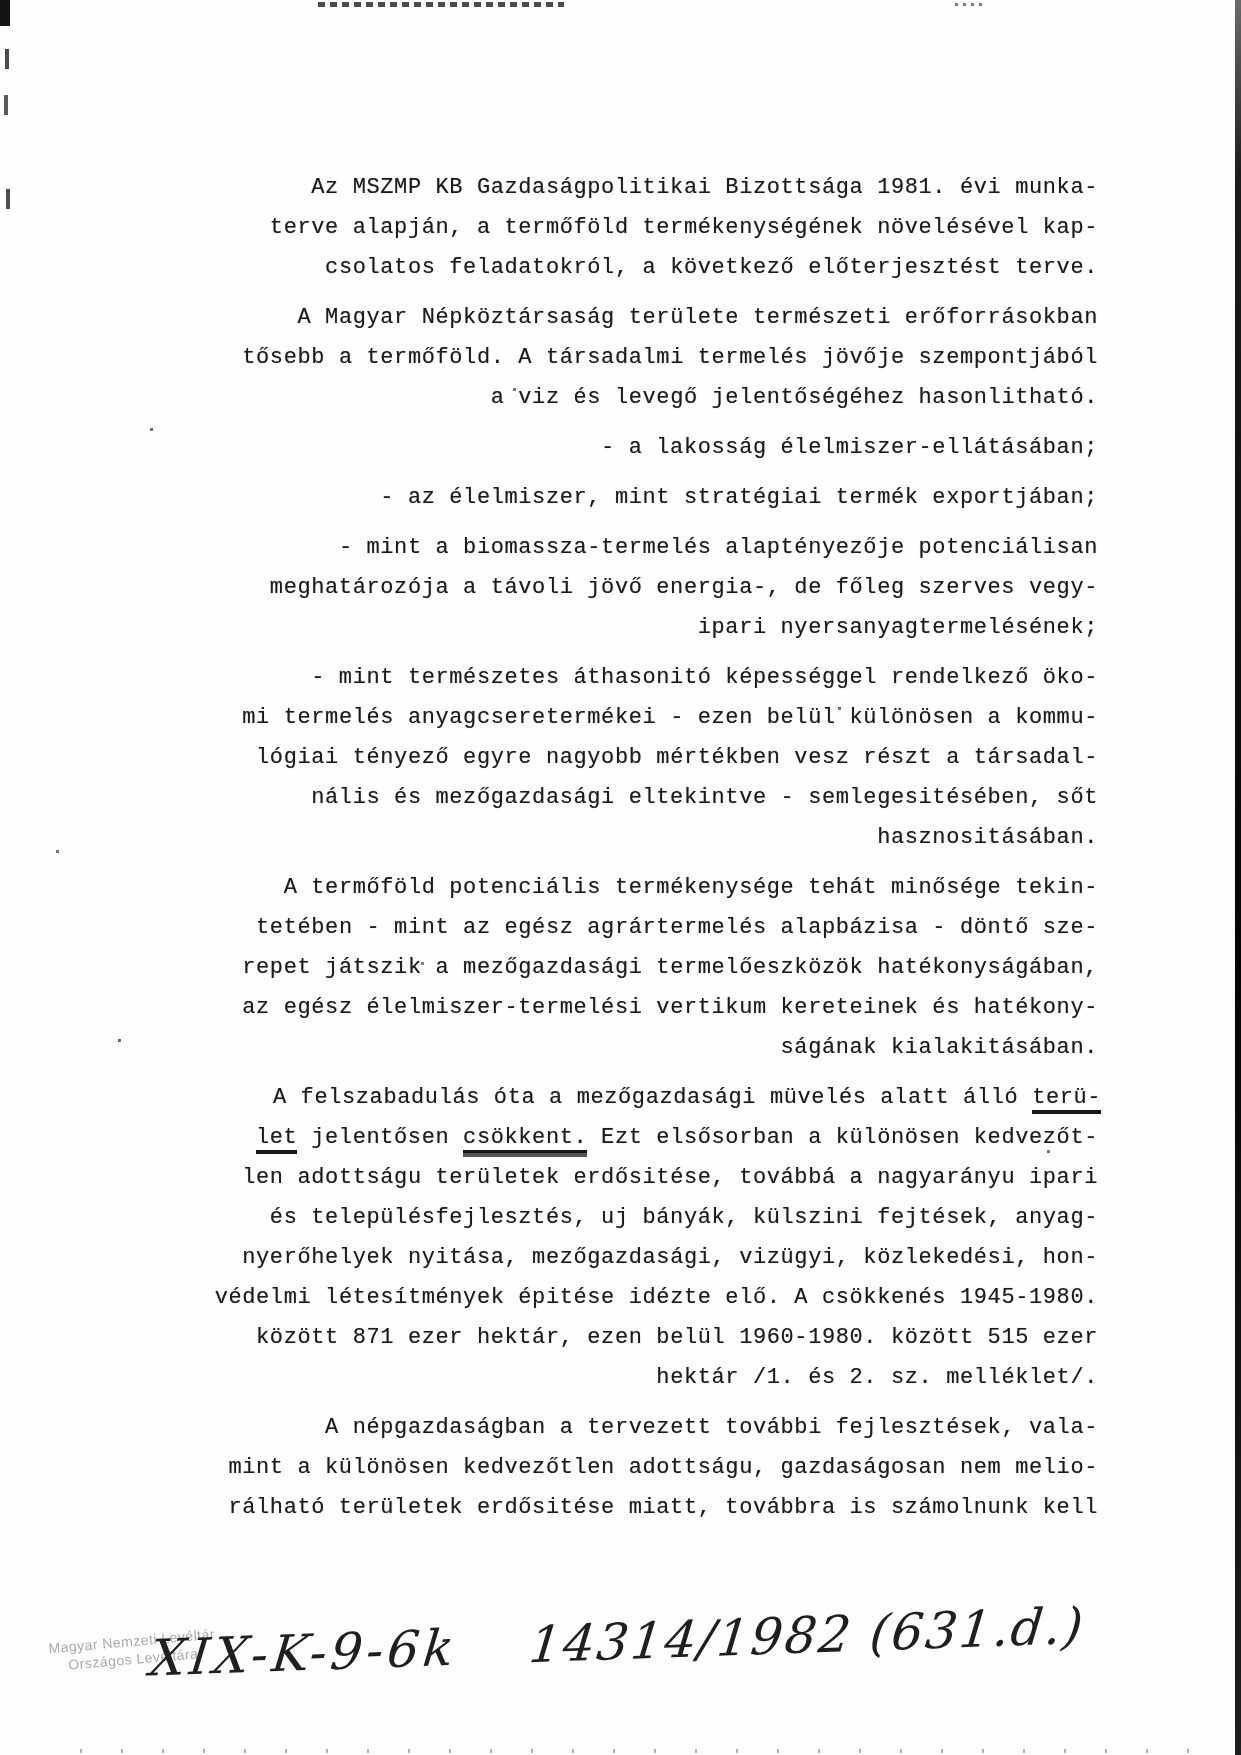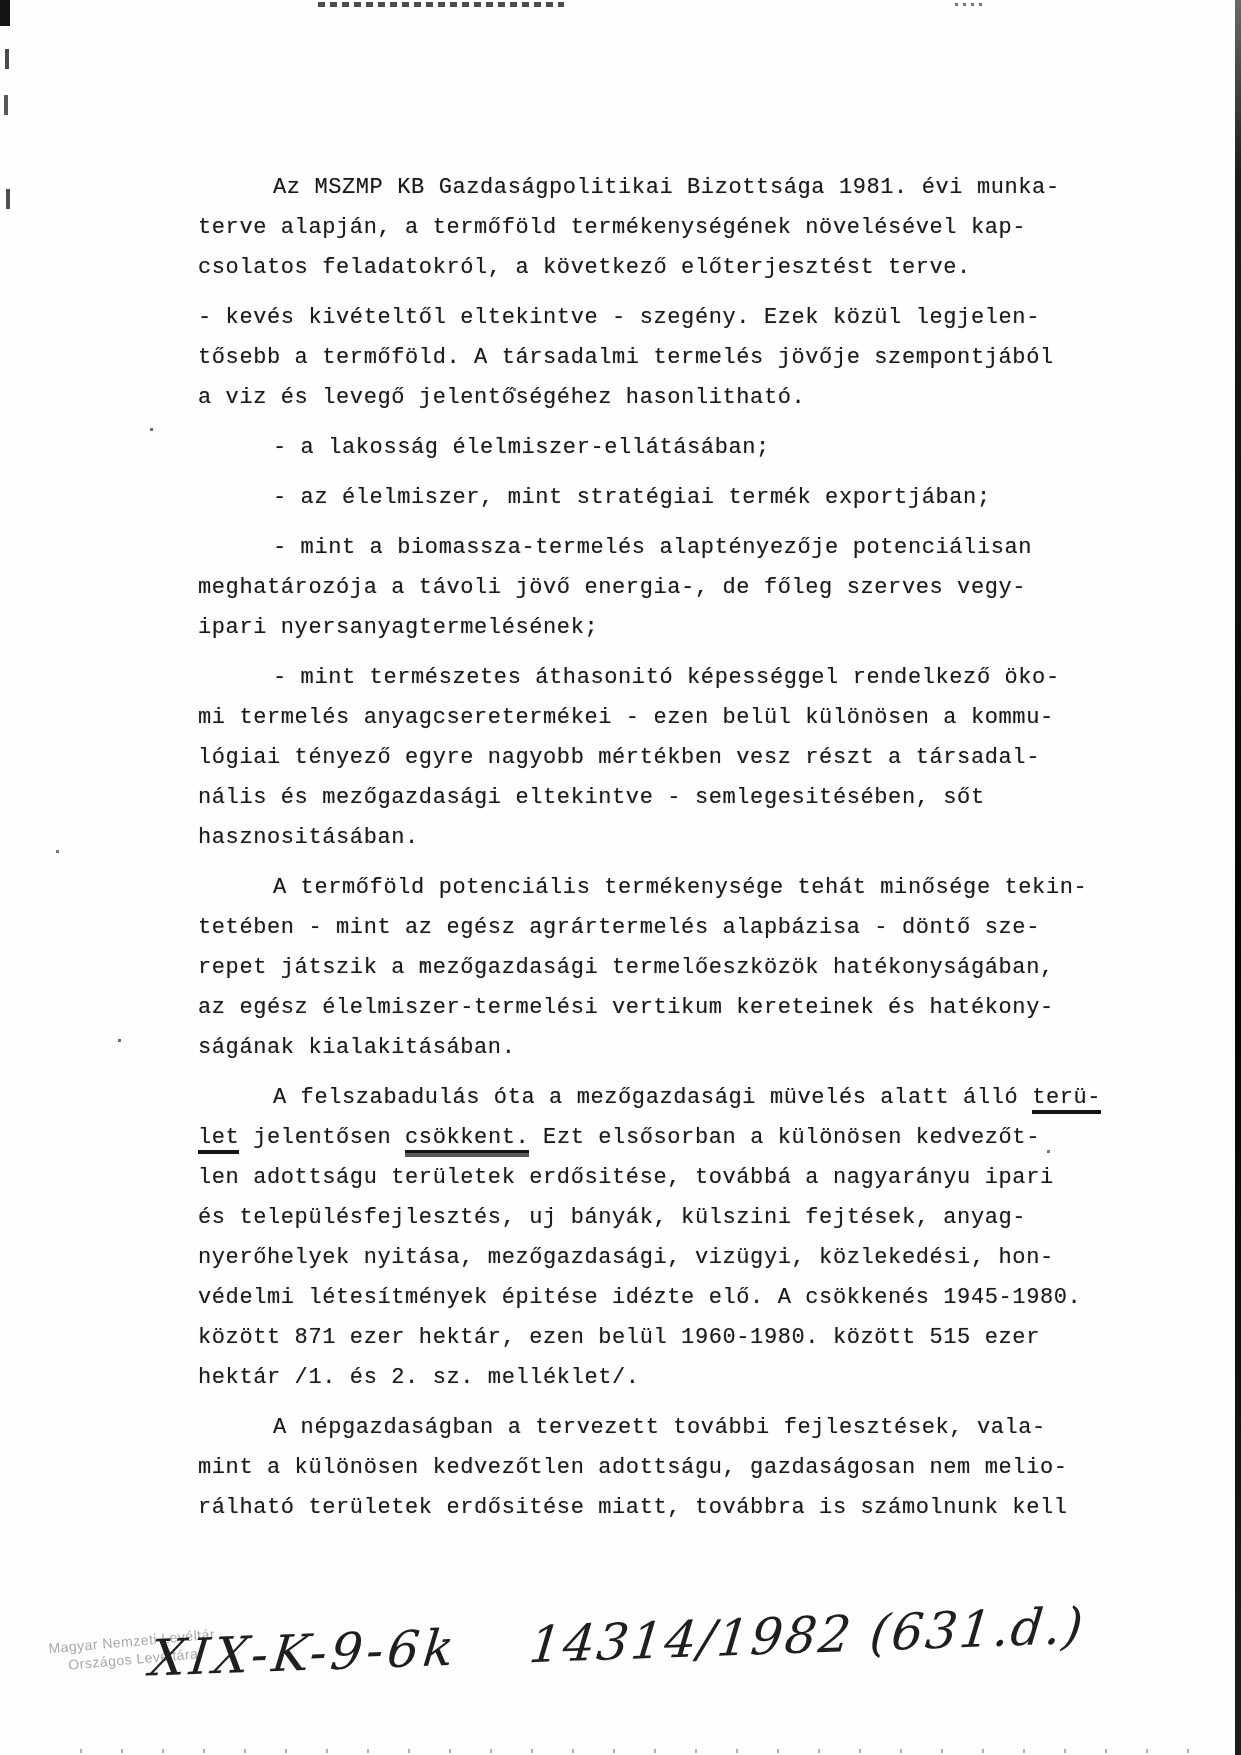--- a/index.html
+++ b/index.html
@@ -20,21 +20,21 @@
     position: absolute;
     left: 198px; top: 168px;
     width: 900px;
     color: #1b1b1b;
     font-size: 22px;
     line-height: 40px;
     letter-spacing: 0.6px;
     text-shadow: 0 0 1px rgba(20,20,20,0.45);
   }
   .para { margin: 0 0 10px 0; }
-  .line { display: block; white-space: pre; }
+  .line { display: block; white-space: pre; text-align: right; }
   .line.first { padding-left: 75px; }
   .ul { box-shadow: 0 4px 0 #161616; }
   .ul.heavy { box-shadow: 0 3px 0 #161616, 0 7px 0 rgba(30,30,30,0.75); }
 
   
   .stamp {
     position: absolute;
     left: 40px; top: 1632px;
     width: 185px;
     font-family: "Liberation Sans", sans-serif;
@@ -115,21 +115,21 @@
   <div class="art-bottom-dots"></div>
   <div class="art-specks"></div>
 
   <div class="doc">
       <p class="para">
         <span class="line first"><span>Az MSZMP KB Gazdaságpolitikai Bizottsága 1981. évi munka-</span></span>
         <span class="line"><span>terve alapján, a termőföld termékenységének növelésével kap-</span></span>
         <span class="line"><span>csolatos feladatokról, a következő előterjesztést terve.</span></span>
       </p>
       <p class="para">
-        <span class="line"><span>- kevés kivételtől eltekintve - szegény. Ezek közül legjelen-</span></span>
+        <span class="line first"><span>A Magyar Népköztársaság területe természeti erőforrásokban</span></span>
         <span class="line"><span>tősebb a termőföld. A társadalmi termelés jövője szempontjából</span></span>
         <span class="line"><span>a viz és levegő jelentőségéhez hasonlitható.</span></span>
       </p>
       <p class="para">
         <span class="line first"><span>- a lakosság élelmiszer-ellátásában;</span></span>
       </p>
       <p class="para">
         <span class="line first"><span>- az élelmiszer, mint stratégiai termék exportjában;</span></span>
       </p>
       <p class="para">

